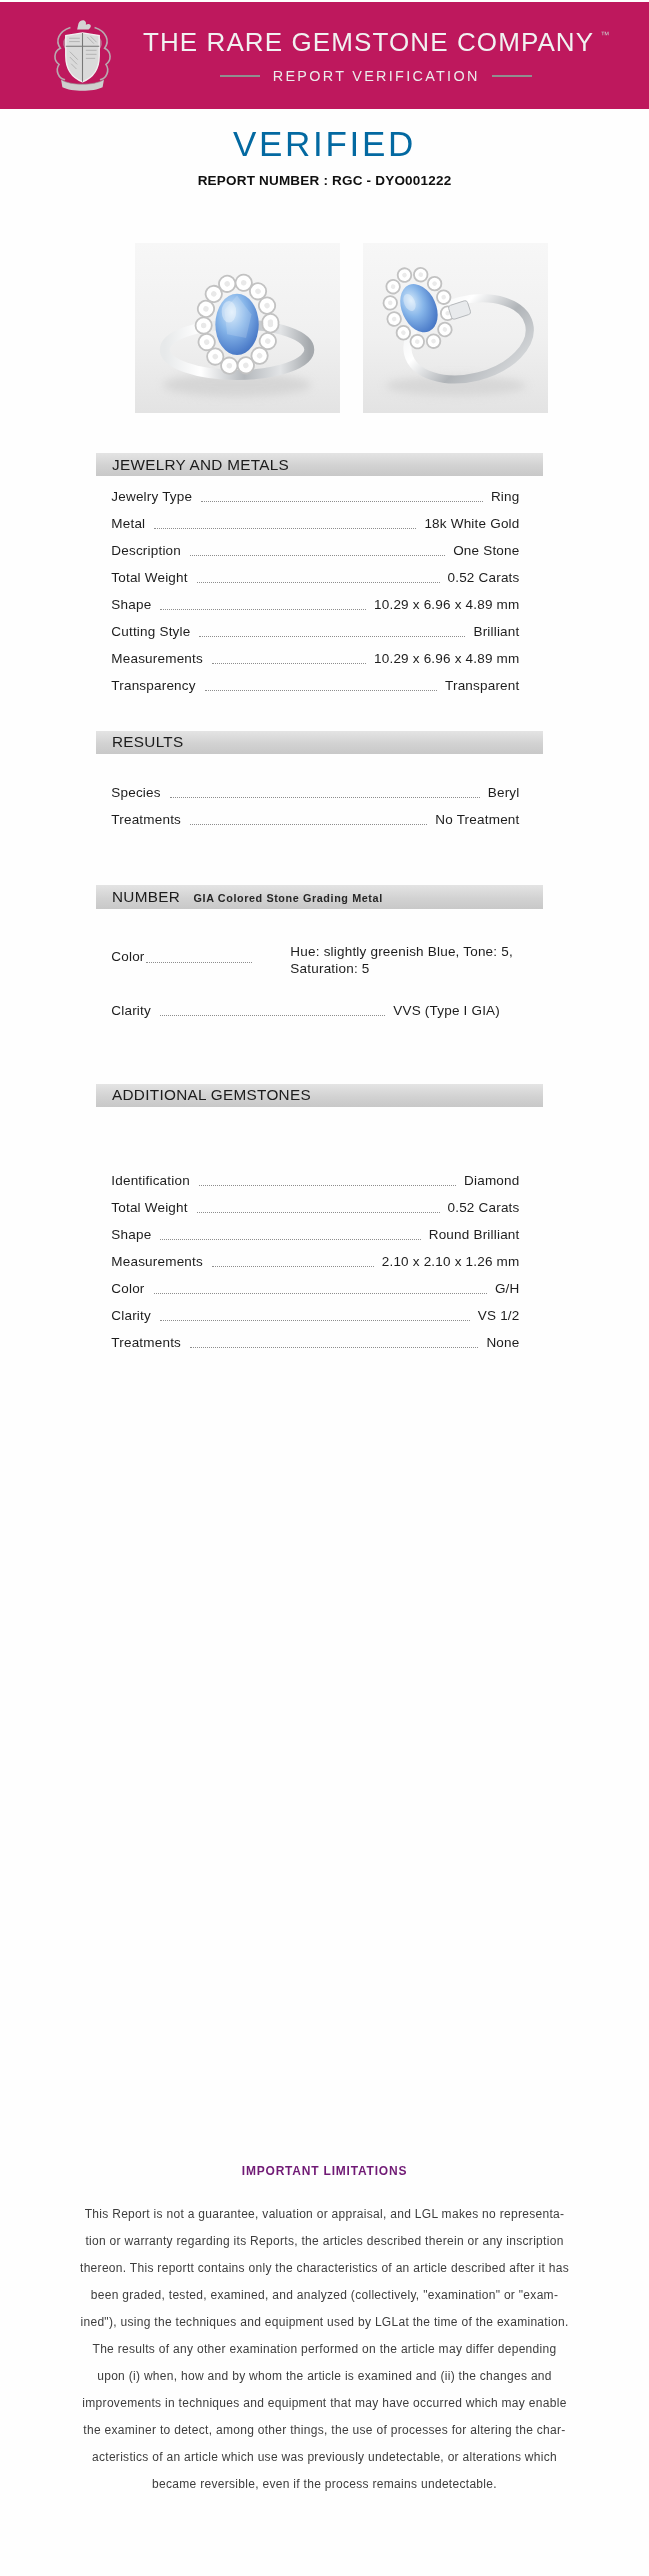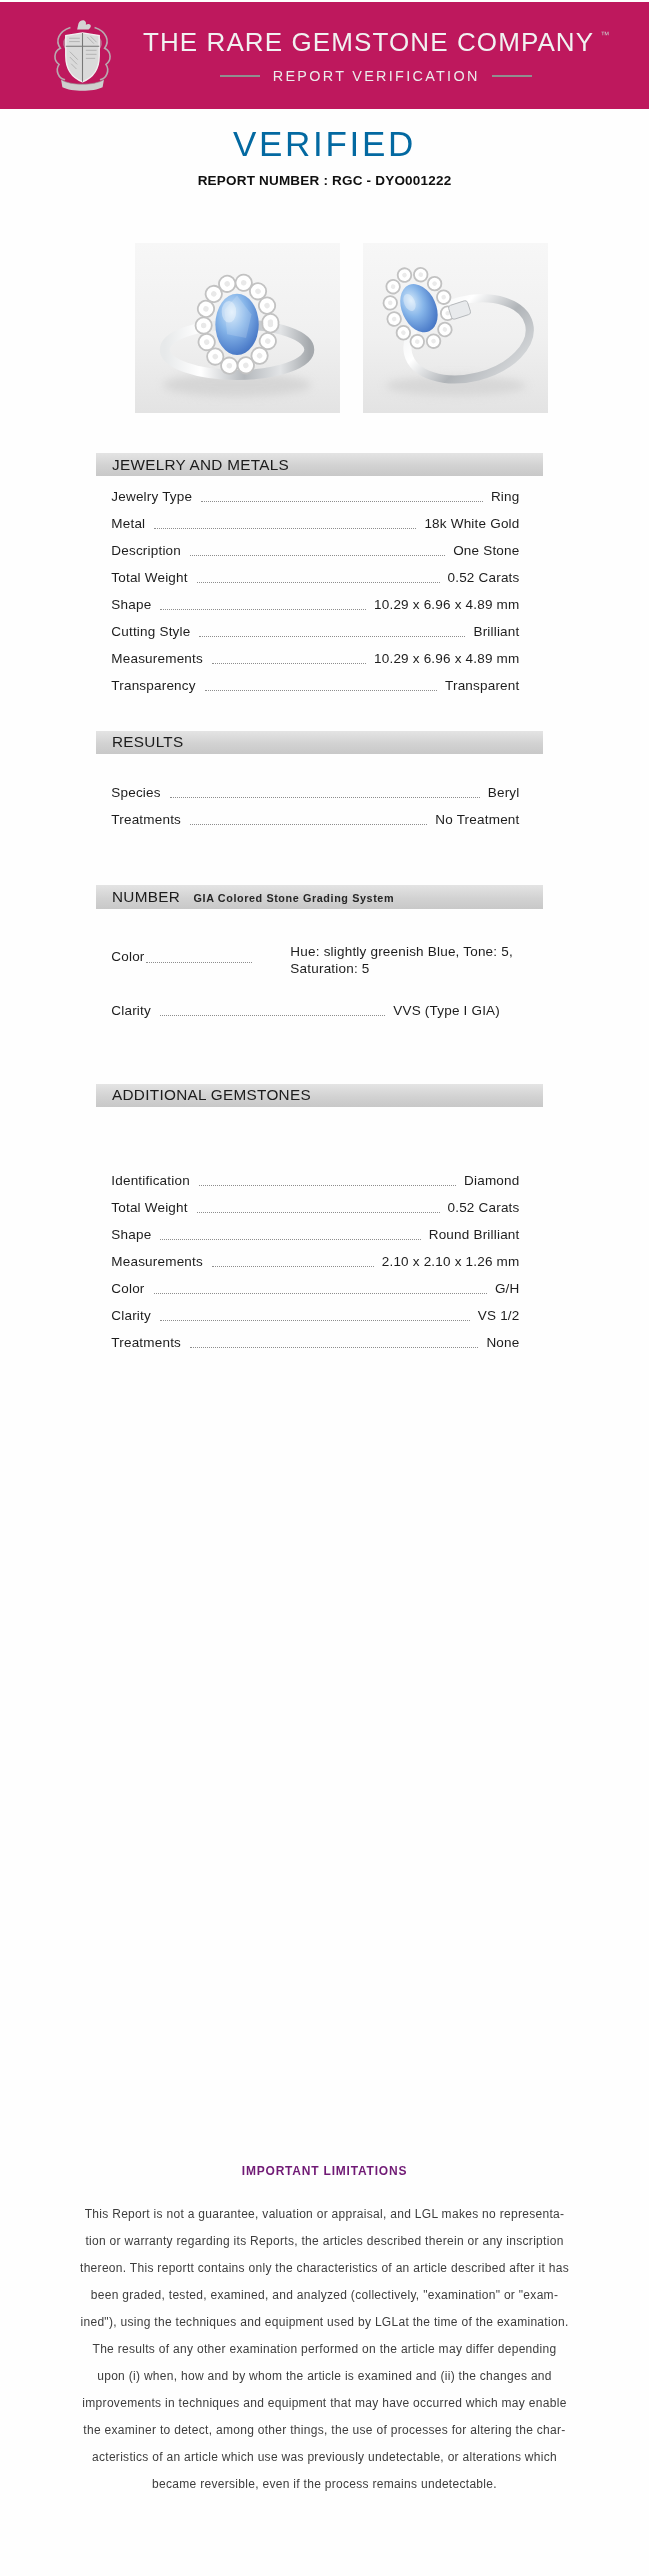--- a/index.html
+++ b/index.html
@@ -233,21 +233,21 @@
           <span class="row-label">Treatments</span>
           <span class="leader"></span>
           <span class="row-value">No Treatment</span>
         </div>
     </div>
   </div>
 
   <div class="section mt-sec3">
     <div class="section-bar">
       <span>NUMBER</span>
-      <span class="bar-subtitle">GIA Colored Stone Grading System</span>
+      <span class="bar-subtitle">GIA Colored Stone Grading Metal</span>
     </div>
     <div class="rows-3">
       <div class="grading-color-row">
         <span class="row-label">Color</span>
         <span class="leader-short"></span>
         <span class="grading-value">Hue: slightly greenish Blue, Tone: 5, Saturation: 5</span>
       </div>
       <div class="data-row pad-right-lg">
           <span class="row-label">Clarity</span>
           <span class="leader"></span>

